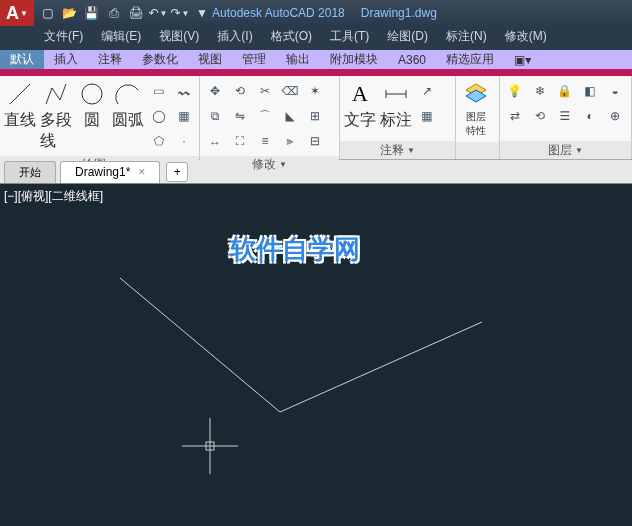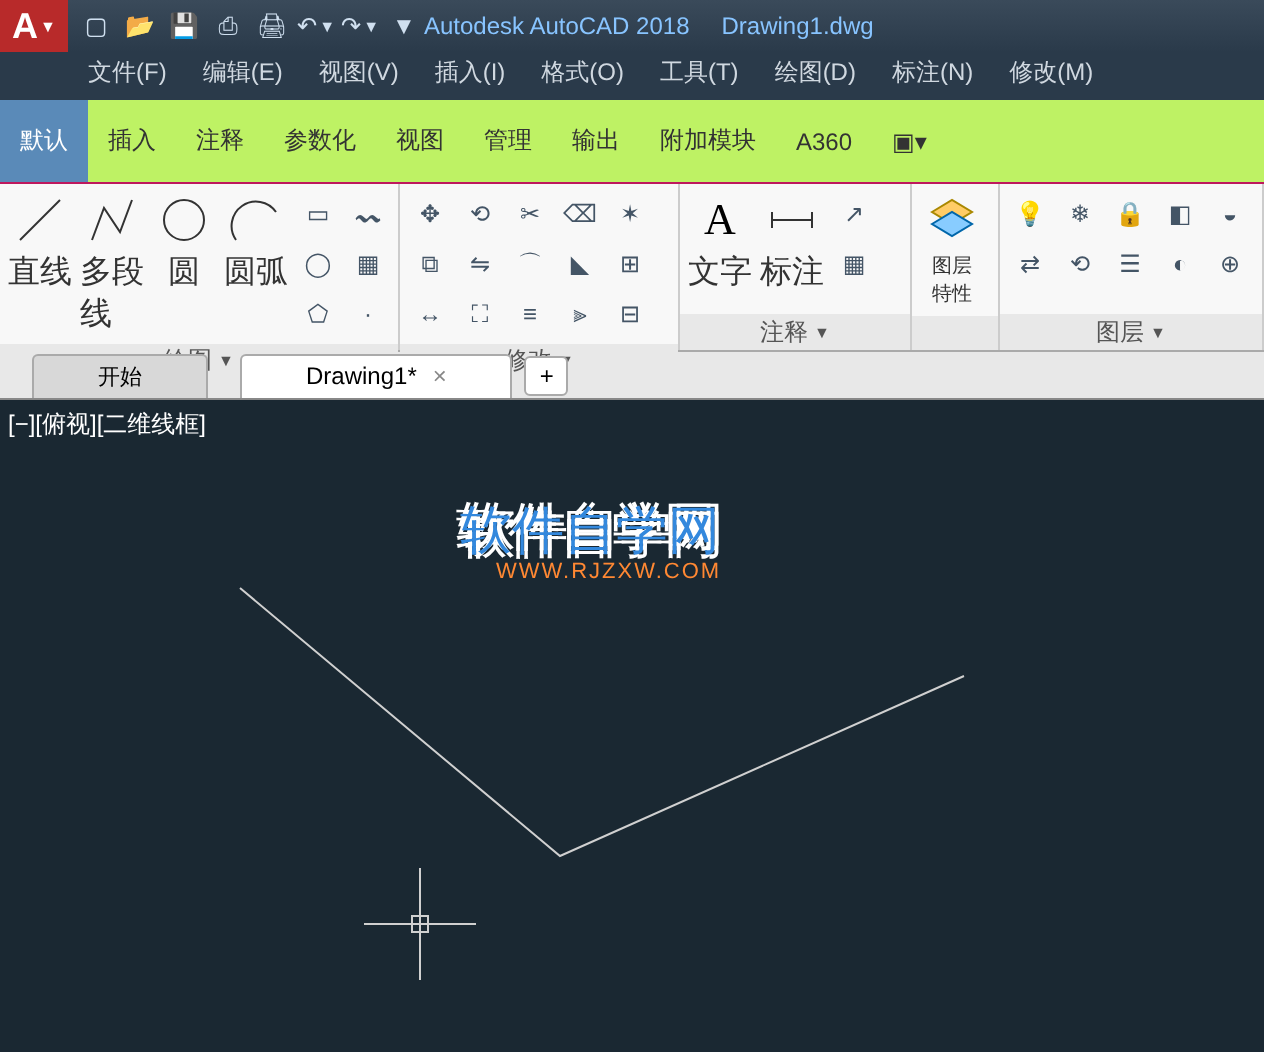--- a/index.html
+++ b/index.html
@@ -4,39 +4,39 @@
 <style>
 *{margin:0;padding:0;box-sizing:border-box;font-family:"Microsoft YaHei",Arial,sans-serif;font-size:12px}
 body{width:632px;height:526px;background:#f0f0f0;overflow:hidden}
 .titlebar{height:26px;background:linear-gradient(#3a4a5a,#2a3a4a);display:flex;align-items:center;color:#aad4ff}
 .logo{width:34px;height:26px;background:#b82a2a;display:flex;align-items:center;justify-content:center;color:#fff;font-weight:bold;font-size:18px;position:relative}
 .qat{display:flex;gap:2px;margin-left:4px;align-items:center}
 .qat-btn{width:20px;height:20px;display:flex;align-items:center;justify-content:center;color:#d0e0f0;cursor:pointer}
 .title-text{flex:1;text-align:center;color:#88c4ff;display:flex;gap:16px}
 .menubar{height:24px;background:#2a3a4a;display:flex;gap:2px;padding-left:36px;color:#d0d8e0}
 .menu-item{padding:2px 8px;cursor:pointer}
-.ribbon-tabs{height:42px;background:#bef264;display:flex;border-bottom:1px solid #be185d}
+.ribbon-tabs{height:26px;background:#c4b5fd;display:flex;border-bottom:7px solid #be185d}
 .rtab{padding:4px 10px;cursor:pointer;color:#333;display:flex;align-items:center}
 .rtab.active{background:#5a8ab8;color:#fff}
 .ribbon{height:84px;background:#f8f8f8;display:flex;border-bottom:1px solid #aaa}
 .panel{border-right:1px solid #ccc;display:flex;flex-direction:column}
 .panel-body{flex:1;display:flex;padding:4px;gap:4px;align-items:flex-start}
 .panel-title{height:18px;background:#e8e8e8;text-align:center;font-size:11px;color:#555;display:flex;align-items:center;justify-content:center;gap:2px}
 .tool-big{display:flex;flex-direction:column;align-items:center;gap:2px;width:32px;cursor:pointer}
 .tool-big .icon{width:28px;height:28px;display:flex;align-items:center;justify-content:center}
 .tool-big .lbl{font-size:16px;color:#333}
 .tool-grid{display:grid;grid-template-columns:repeat(2,22px);gap:3px}
 .tool-sm{width:22px;height:22px;display:flex;align-items:center;justify-content:center;cursor:pointer;color:#456}
 .filetabs{height:24px;background:#e8e8e8;display:flex;align-items:center;border-bottom:1px solid #888}
-.ftab{height:22px;padding:0 32px;display:flex;align-items:center;background:#fff;border:1px solid #aaa;border-bottom:none;margin-left:16px;border-radius:3px 3px 0 0;font-size:11px;cursor:pointer;gap:8px}
+.ftab{height:22px;padding:0 14px;display:flex;align-items:center;background:#fff;border:1px solid #aaa;border-bottom:none;margin-left:4px;border-radius:3px 3px 0 0;font-size:11px;cursor:pointer;gap:8px}
 .ftab.inactive{background:#d8d8d8}
 .ftab-add{width:22px;height:20px;margin-left:6px;border:1px solid #aaa;background:#fff;display:flex;align-items:center;justify-content:center;cursor:pointer;border-radius:3px}
 .canvas{height:428px;background:#1a2832;position:relative}
 .viewlabel{position:absolute;left:4px;top:4px;color:#fff;font-size:12px;background:#1a2832}
-.watermark{position:absolute;left:230px;top:48px;font-size:26px;font-weight:normal;color:#3388dd;text-shadow:2px 2px 0 #fff,-2px -2px 0 #fff,2px -2px 0 #fff,-2px 2px 0 #fff}
+.watermark{position:absolute;left:230px;top:48px;font-size:26px;font-weight:bold;color:#3388dd;text-shadow:2px 2px 0 #fff,-2px -2px 0 #fff,2px -2px 0 #fff,-2px 2px 0 #fff}
 .watermark-sub{position:absolute;left:248px;top:80px;font-size:11px;color:#ff8833;letter-spacing:1px}
 svg.drawing{position:absolute;left:0;top:0}
 .arrow-down{font-size:8px;margin-left:1px}
 </style>
 </head>
 <body>
 
 <div class="titlebar">
   <div class="logo">A<span class="arrow-down">▼</span></div>
   <div class="qat">
@@ -70,20 +70,21 @@
 <div class="ribbon-tabs">
   <div class="rtab active">默认</div>
   <div class="rtab">插入</div>
   <div class="rtab">注释</div>
   <div class="rtab">参数化</div>
   <div class="rtab">视图</div>
   <div class="rtab">管理</div>
   <div class="rtab">输出</div>
   <div class="rtab">附加模块</div>
   <div class="rtab">A360</div>
+  <div class="rtab">精选应用</div>
   <div class="rtab">▣▾</div>
 </div>
 
 <div class="ribbon">
   <div class="panel" style="width:200px">
     <div class="panel-body">
       <div class="tool-big">
           <div class="icon">
             <svg width="28" height="28">
               <line x1="4" y1="24" x2="24" y2="4" stroke="#333"></line>
@@ -234,14 +235,13 @@
   <div class="viewlabel">[−][俯视][二维线框]</div>
   <svg class="drawing" width="632" height="340">
     <polyline id="poly" stroke="#d0d0d0" fill="none" stroke-width="1" points="120,94 280,228 482,138"></polyline>
     <g id="cursor" stroke="#d0d0d0" transform="translate(210,262)">
       <line x1="-28" y1="0" x2="28" y2="0"></line>
       <line x1="0" y1="-28" x2="0" y2="28"></line>
       <rect x="-4" y="-4" width="8" height="8" fill="none"></rect>
     </g>
   </svg>
   <div class="watermark">软件自学网</div>
-  <div class="watermark-sub">WWW.RJZXW.COM</div>
 </div>
 
 </body></html>

